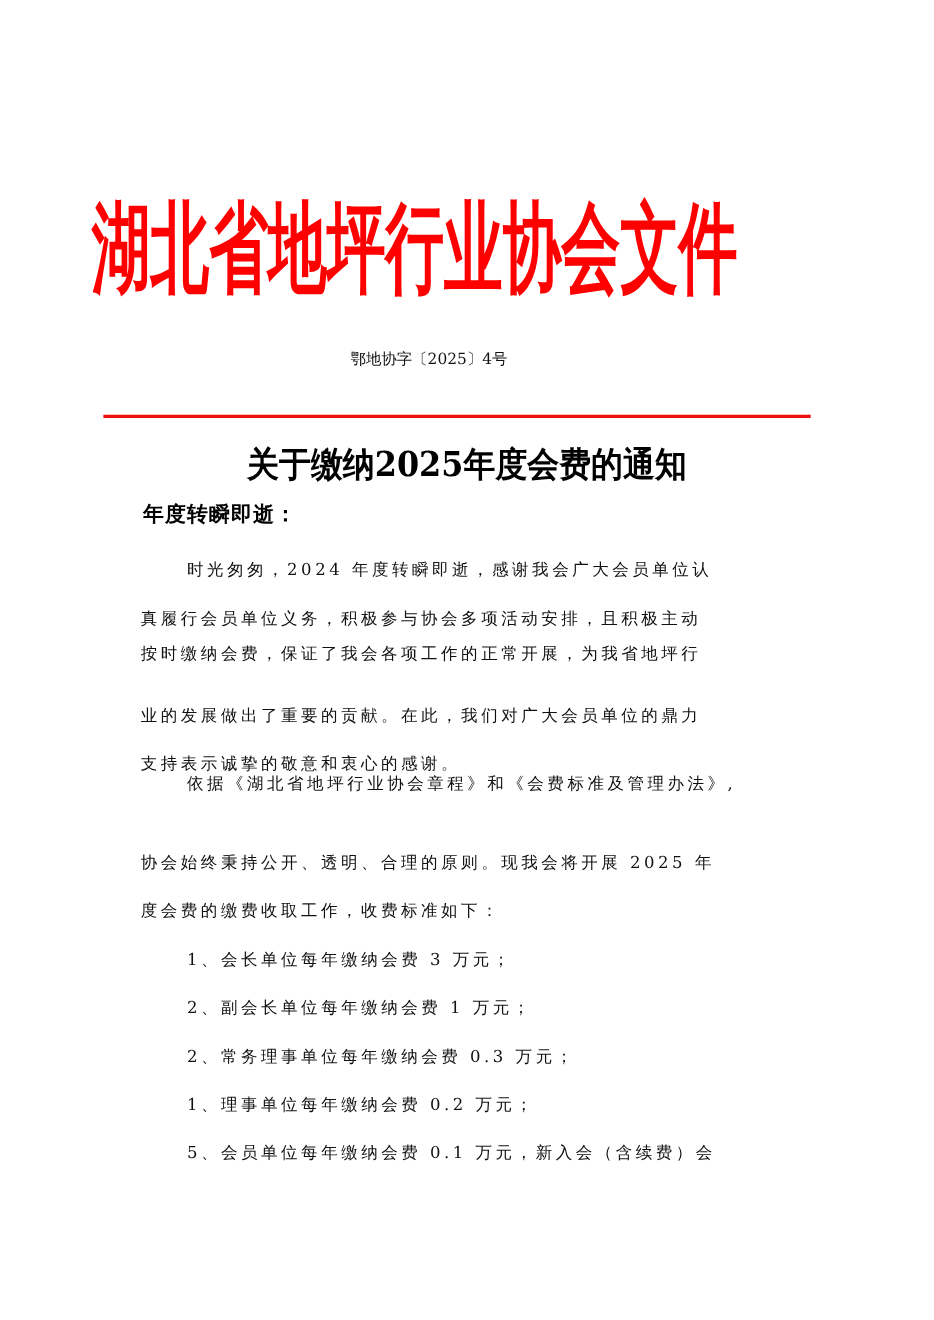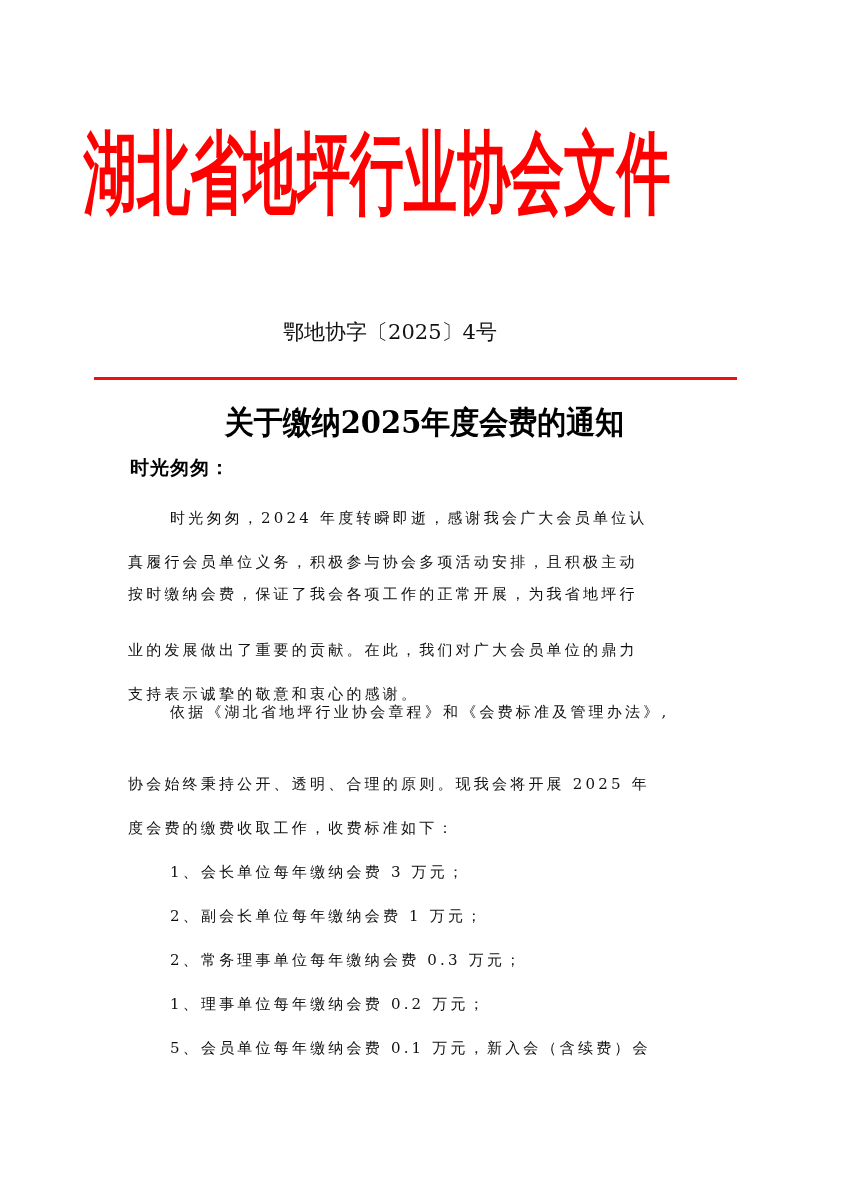--- a/index.html
+++ b/index.html
@@ -1,35 +1,35 @@
 <!DOCTYPE html>
 <html><head>
   <meta charset="utf-8">
   <style>
     html, body { margin: 0; padding: 0; background: #ffffff; }
     body { width: 849px; height: 1200px; position: relative; overflow: hidden; }
     .page { position: absolute; left: 0; top: 0; width: 849px; height: 1200px; background: #ffffff; }
     .masthead {
       position: absolute; left: 0; top: 136px; width: 754px; height: 130px;
-      display: flex; justify-content: center; align-items: flex-start;
+      display: flex; justify-content: center; align-items: flex-end;
     }
     .masthead span {
       display: inline-block;
       font-family: "DejaVu Serif", "Liberation Serif", serif;
       font-weight: bold;
       color: #ff0000;
       font-size: 58px;
       letter-spacing: 0px;
       transform: scaleX(0.92) scaleY(1.55);
       white-space: nowrap;
     }
     .docno {
       position: absolute; left: 0; top: 318px; width: 780px; text-align: center;
       font-family: "DejaVu Serif", "Liberation Serif", serif;
-      font-size: 21px; color: #111;
+      font-size: 14px; color: #111;
     }
     .rule {
       position: absolute; left: 94px; top: 377px; width: 643px; height: 3px;
       background: #ee1111;
     }
     .title {
       position: absolute; left: 0; top: 403px; width: 849px; text-align: center;
       font-family: "DejaVu Serif", "Liberation Serif", serif;
       font-weight: bold; font-size: 29px; color: #000;
       transform: scaleY(1.08);
@@ -57,21 +57,21 @@
   <div class="masthead">
     <span>湖北省地坪行业协会文件</span>
   </div>
 
   <div class="docno">鄂地协字〔2025〕4号</div>
 
   <div class="rule"></div>
 
   <div class="title">关于缴纳2025年度会费的通知</div>
 
-  <div class="salutation">时光匆匆：</div>
+  <div class="salutation">年度转瞬即逝：</div>
 
   <div>
     <div class="line indent" style="top:504px;">时光匆匆，2024 年度转瞬即逝，感谢我会广大会员单位认</div>
     <div class="line" style="top:548px;">真履行会员单位义务，积极参与协会多项活动安排，且积极主动</div>
     <div class="line" style="top:580px;">按时缴纳会费，保证了我会各项工作的正常开展，为我省地坪行</div>
     <div class="line" style="top:636px;">业的发展做出了重要的贡献。在此，我们对广大会员单位的鼎力</div>
     <div class="line" style="top:680px;">支持表示诚挚的敬意和衷心的感谢。</div>
   </div>
 
   <div>

